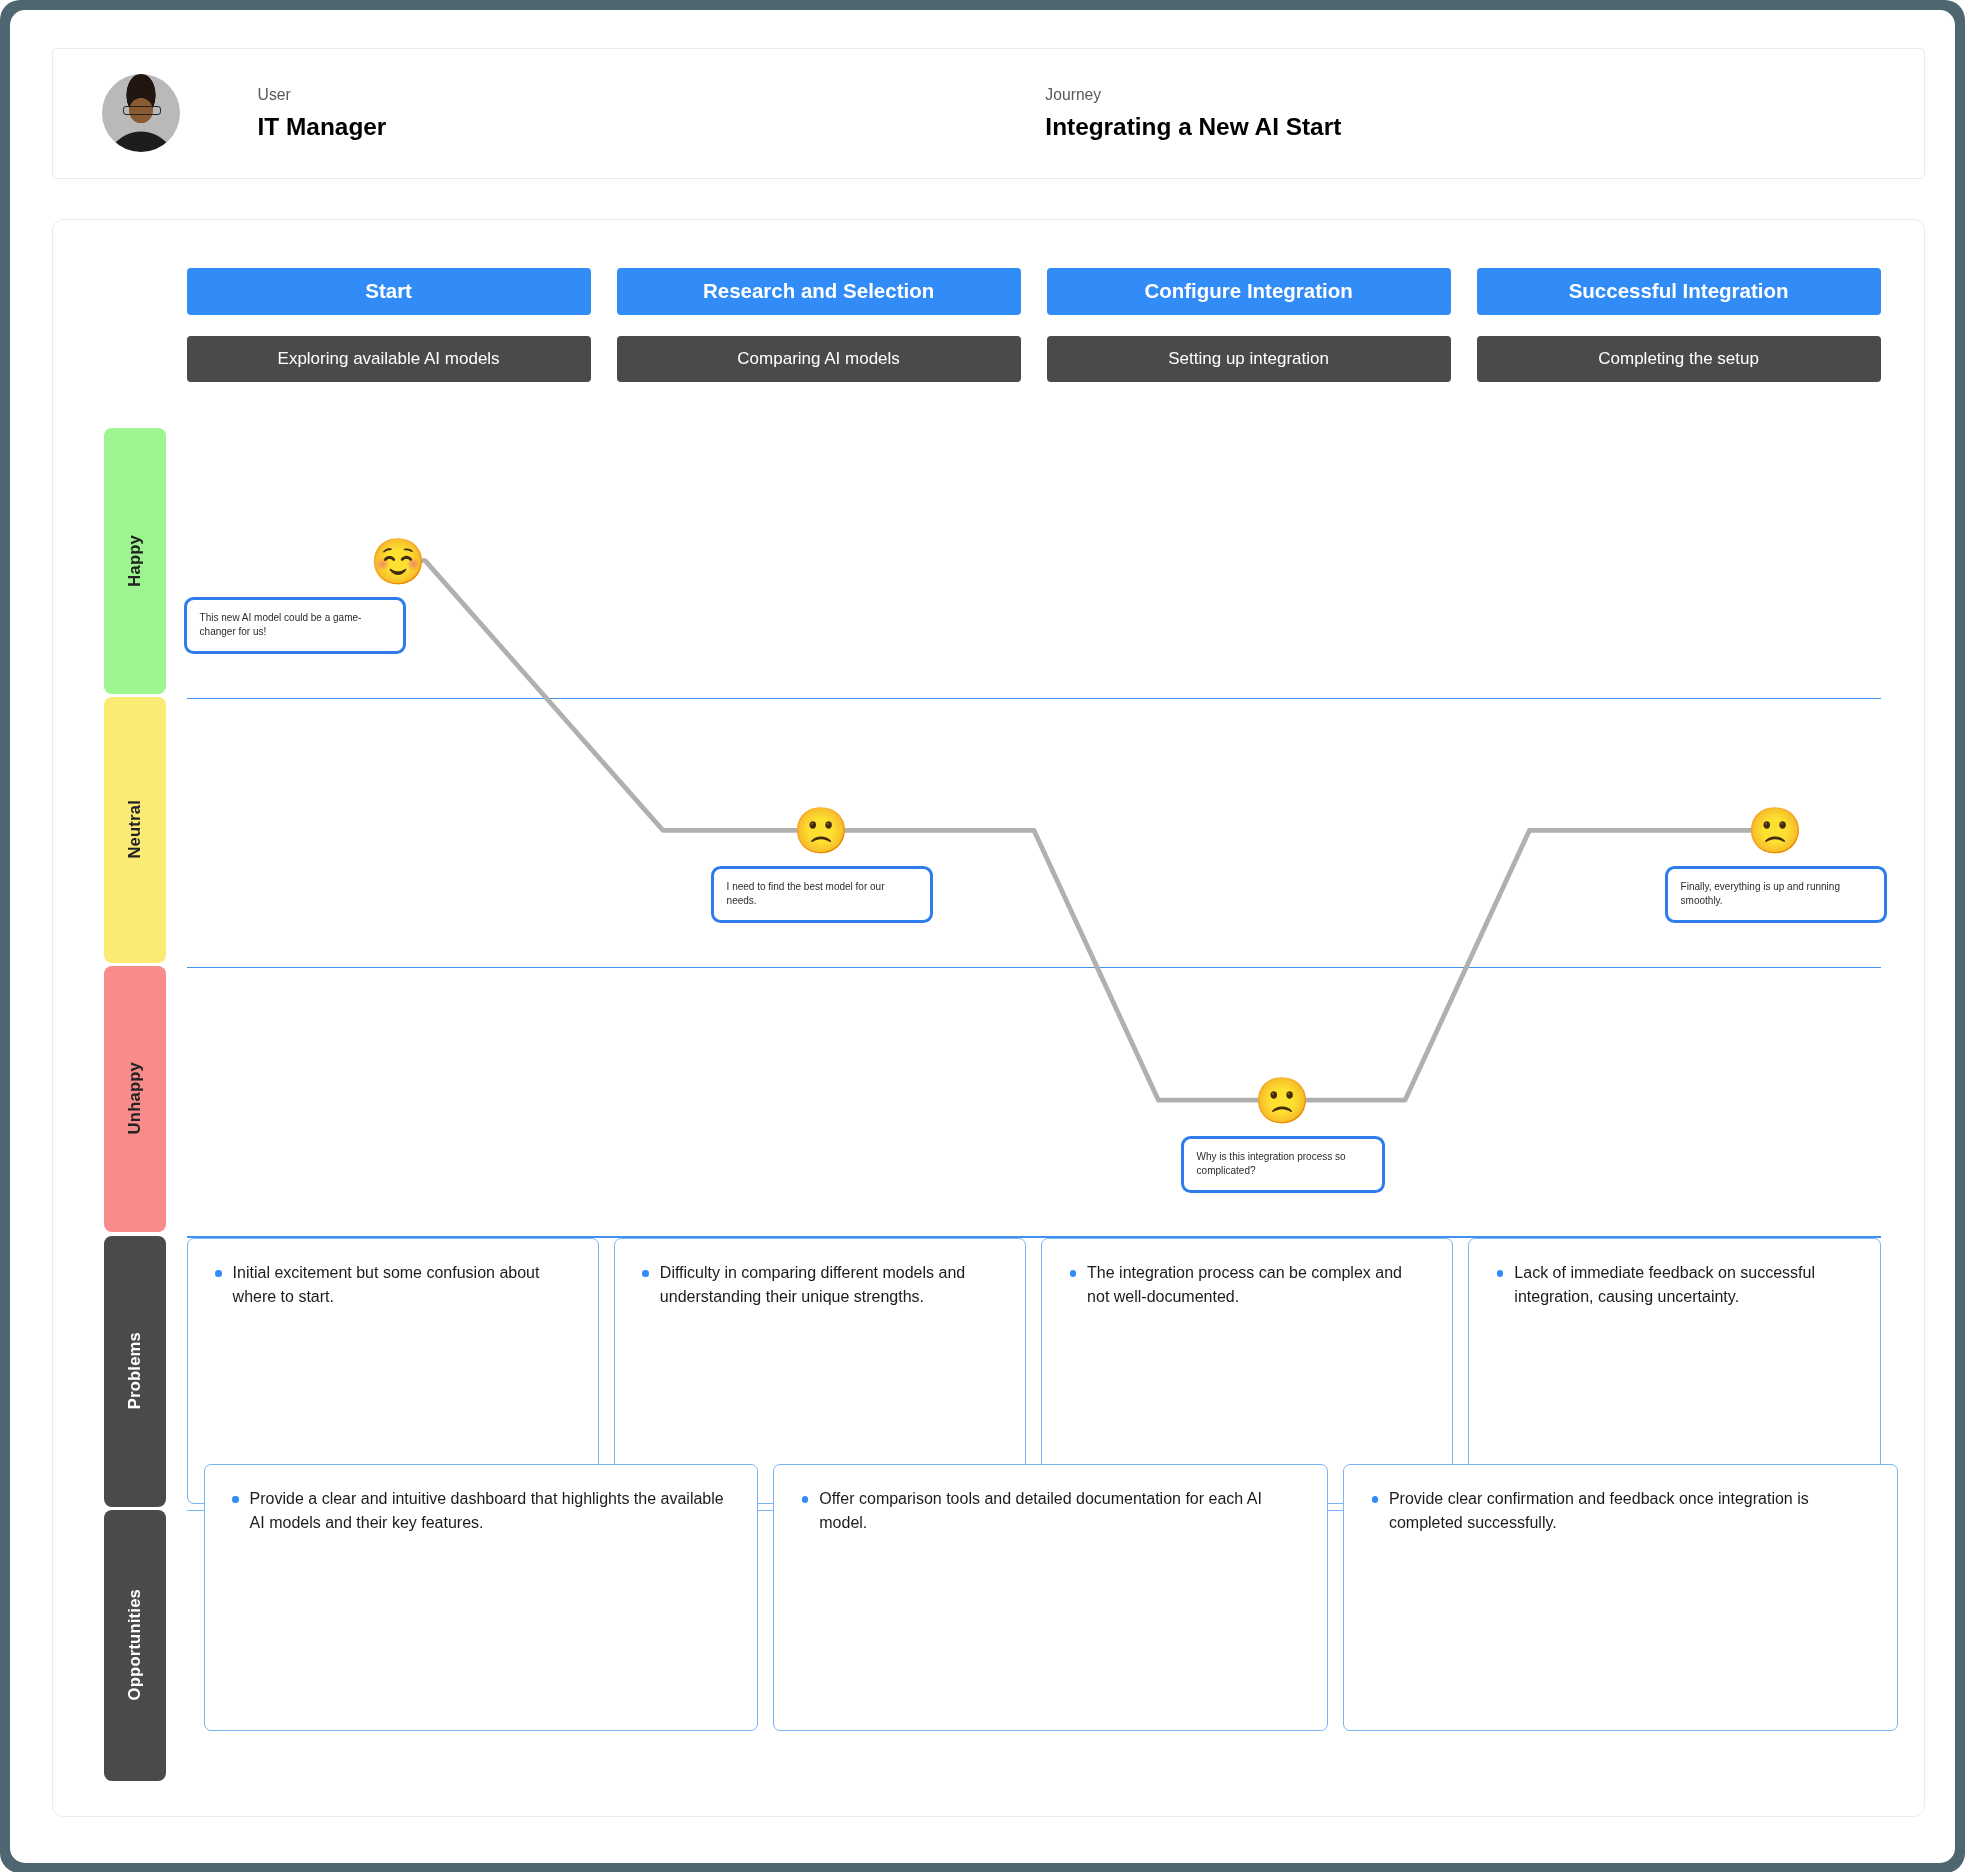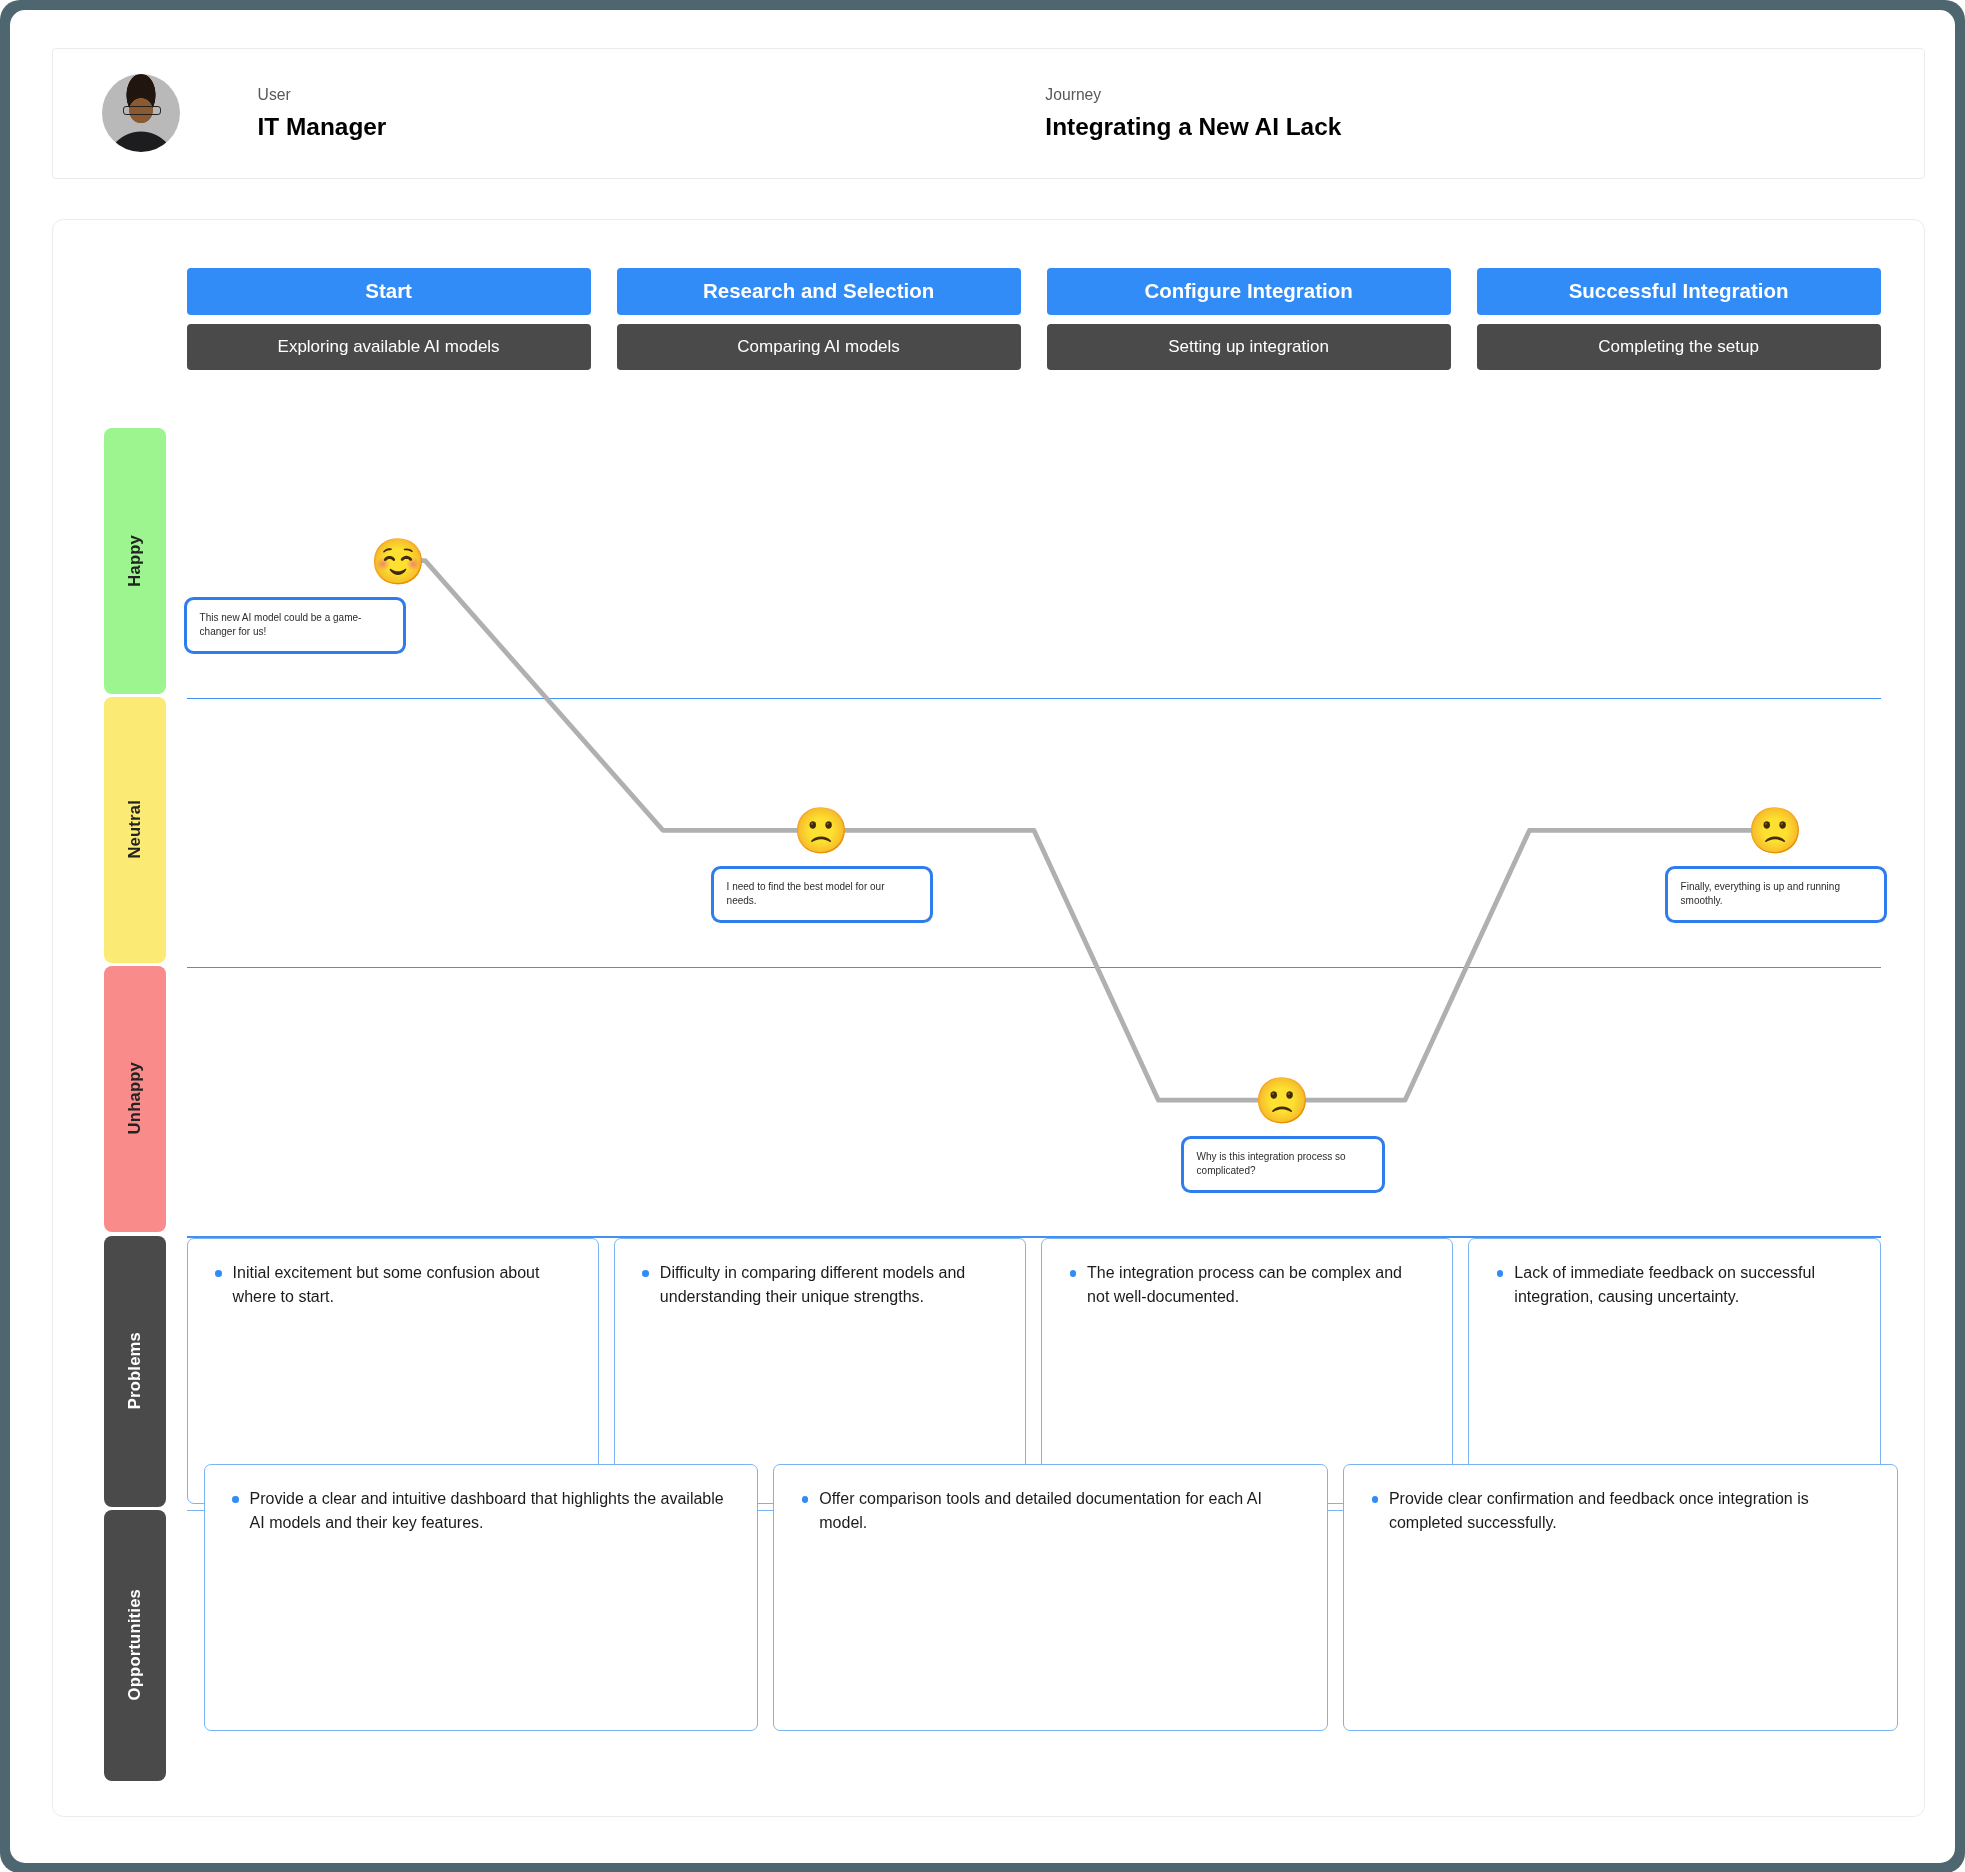--- a/index.html
+++ b/index.html
@@ -89,21 +89,21 @@
   }
 
   
   .stage-row {
     position: absolute;
     left: 134px; top: 48px;
     width: 1694px;
     display: flex;
     gap: 26px;
   }
-  .stage-col { flex: 1; display: flex; flex-direction: column; gap: 9px; }
+  .stage-col { flex: 1; display: flex; flex-direction: column; gap: 21px; }
   .stage-title {
     height: 47px;
     background: #318cf7;
     border-radius: 3.9px;
     color: #ffffff;
     font-size: 20.5px;
     font-weight: 700;
     display: flex; align-items: center; justify-content: center;
     text-align: center;
   }
@@ -228,21 +228,21 @@
   <div class="header-card">
     <div class="avatar"></div>
 
     <div class="hdr-block user">
       <div class="hdr-label">User</div>
       <div class="hdr-value">IT Manager</div>
     </div>
 
     <div class="hdr-block journey">
       <div class="hdr-label">Journey</div>
-      <div class="hdr-value">Integrating a New AI Lack</div>
+      <div class="hdr-value">Integrating a New AI Start</div>
     </div>
   </div>
 
   <div class="board-card">
 
     <div class="stage-row">
       <div class="stage-col">
         <div class="stage-title">Start</div>
         <div class="stage-sub">Exploring available AI models</div>
       </div>

